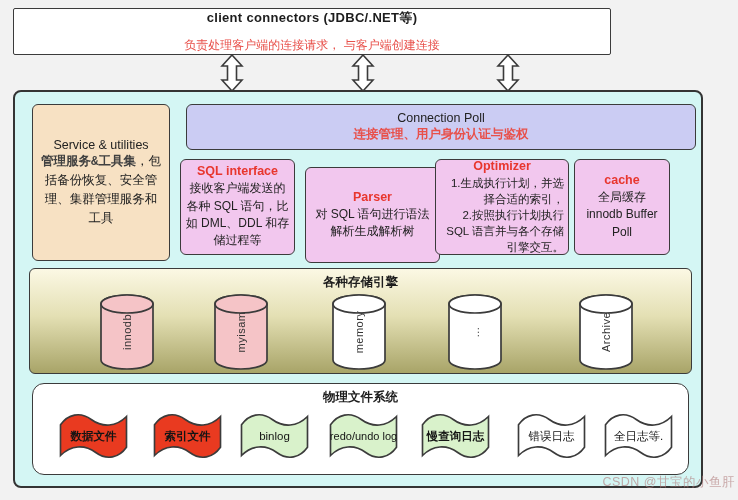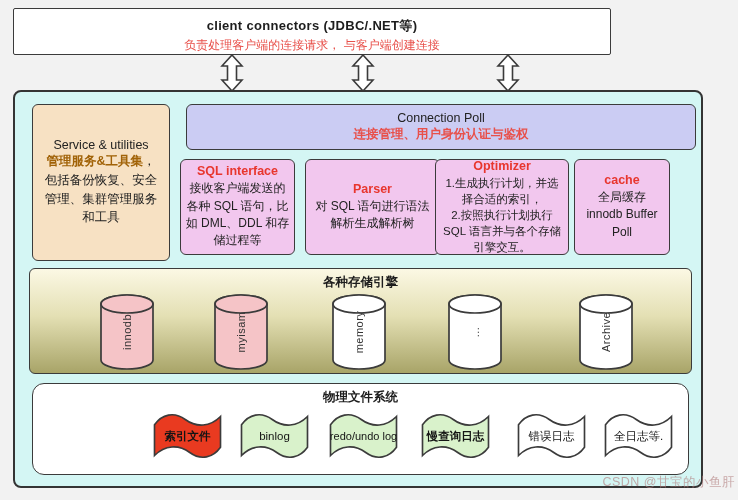--- a/index.html
+++ b/index.html
@@ -8,21 +8,21 @@
     font-family:"Liberation Sans","DejaVu Sans",sans-serif;
     -webkit-font-smoothing:antialiased;
   }
   #screen{position:relative;width:738px;height:500px;overflow:hidden;}
 
   .box{position:absolute;box-sizing:border-box;border:1.7px solid #3b3b3b;}
 
   
   .client-box{
     left:13px;top:8px;width:598px;height:47px;background:#ffffff;border-radius:2px;
-    display:flex;flex-direction:column;align-items:center;justify-content:flex-end;gap:2px;
+    display:flex;flex-direction:column;align-items:center;justify-content:space-between;gap:2px;
   }
   .client-title{font-size:13px;font-weight:700;color:#1d1d1d;letter-spacing:.3px;}
   .client-sub{font-size:12px;color:#e8504a;}
 
   
   .arrows-svg{position:absolute;left:0;top:54px;width:738px;height:38px;}
 
   
   .server{
     left:13px;top:90px;width:690px;height:398px;background:#d4f6f4;border-radius:8px;
@@ -30,40 +30,40 @@
   }
   .server .inner{position:absolute;box-sizing:border-box;}
 
   .service-box{
     left:17px;top:12px;width:138px;height:157px;background:#f7e1c3;border-radius:6px;
     border:1.7px solid #3b3b3b;display:flex;flex-direction:column;align-items:center;
     justify-content:center;padding:8px;text-align:center;
   }
   .service-title{font-size:12.5px;color:#222;}
   .service-body{font-size:12.5px;color:#222;line-height:1.5;}
-  .service-body .hl{color:#a16207;font-weight:600;}
+  .service-body .hl{color:#404040;font-weight:600;font-family:Liberation Mono, monospace;}
 
   .connection-box{
     left:171px;top:12px;width:510px;height:46px;background:#cbccf3;border-radius:6px;
     border:1.7px solid #3b3b3b;display:flex;flex-direction:column;align-items:center;
     justify-content:center;gap:1px;
   }
   .conn-title{font-size:12.5px;color:#222;}
   .conn-sub{font-size:12.5px;color:#e8504a;font-weight:600;}
 
   .panel{
     top:67px;height:96px;background:#f2c7ee;border-radius:6px;border:1.7px solid #3b3b3b;
     display:flex;flex-direction:column;align-items:center;justify-content:center;
     gap:2px;text-align:center;padding:4px;box-sizing:border-box;position:absolute;
   }
   .panel-title{font-size:12.5px;font-weight:700;color:#e8362e;}
   .panel-body{font-size:12px;color:#222;line-height:1.45;white-space:pre-line;}
   .panel.sql{left:165px;width:115px;}
-  .panel.parser{left:290px;width:135px;}
-  .panel.optimizer{left:420px;width:134px;}
+  .panel.parser{left:290px;width:135px;margin-top:8px;}
+  .panel.optimizer{left:420px;width:134px;text-align:right;}
   .panel.optimizer .panel-body{font-size:11.5px;line-height:1.4;}
   .panel.cache{left:559px;width:96px;}
 
   .storage-box{
     left:14px;top:176px;width:663px;height:106px;border-radius:6px;border:1.7px solid #3b3b3b;
     background:linear-gradient(to bottom,#fbf8e4 0%,#e4e0b4 45%,#a8a468 100%);
   }
   .section-title{
     position:absolute;left:0;right:0;top:5px;text-align:center;
     font-size:12.5px;font-weight:600;color:#1d1d1d;
@@ -196,20 +196,26 @@
         </svg>
         <div class="cyl-label">
             <span>Archive</span>
           </div>
       </div>
     </div>
 
     <div class="files-box inner">
       <div class="section-title">物理文件系统</div>
 
+      <div class="flag bold f1">
+        <svg width="75" height="56" viewBox="0 0 100 62">
+          <path d="M6,16 C16,2 32,-2 47,9 C62,20 80,19 94,5 L94,46 C84,60 68,64 53,53 C38,42 20,43 6,57 Z" stroke="#3b3b3b" stroke-width="2.2" fill="#e93a20"></path>
+        </svg>
+        <div class="flag-label">数据文件</div>
+      </div>
 
       <div class="flag bold f2">
         <svg width="75" height="56" viewBox="0 0 100 62">
           <path d="M6,16 C16,2 32,-2 47,9 C62,20 80,19 94,5 L94,46 C84,60 68,64 53,53 C38,42 20,43 6,57 Z" stroke="#3b3b3b" stroke-width="2.2" fill="#e93a20"></path>
         </svg>
         <div class="flag-label">索引文件</div>
       </div>
 
       <div class="flag f3">
         <svg width="75" height="56" viewBox="0 0 100 62">

